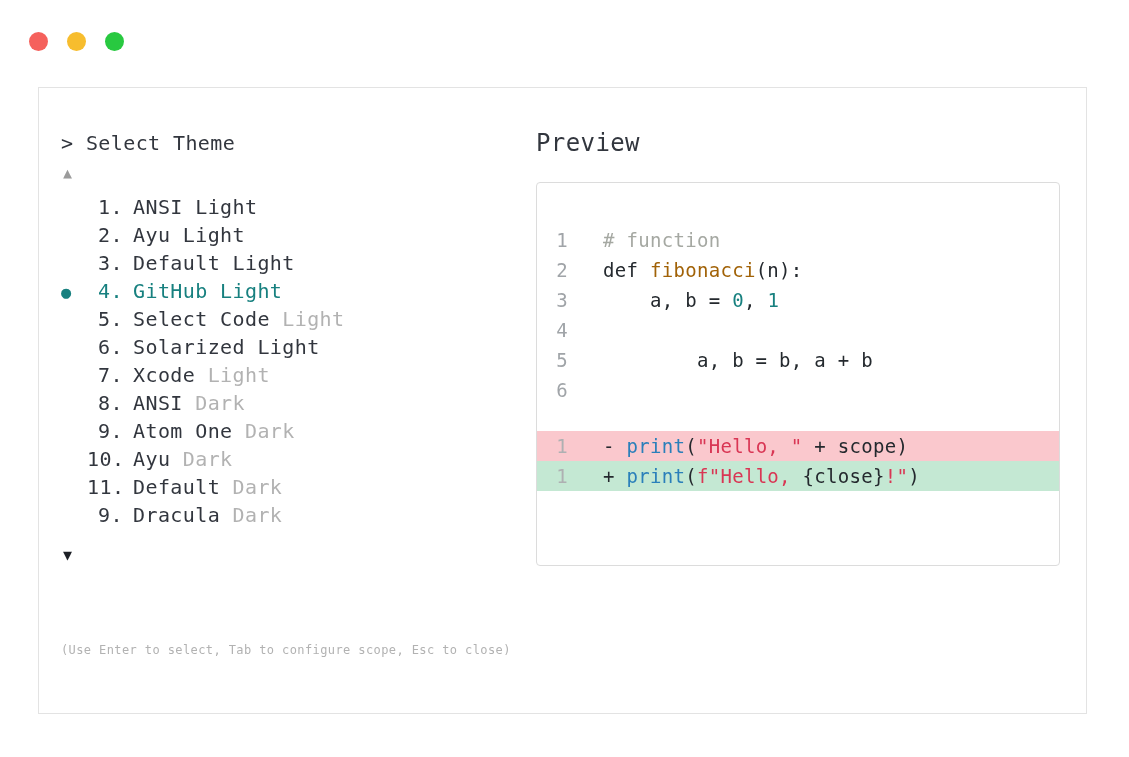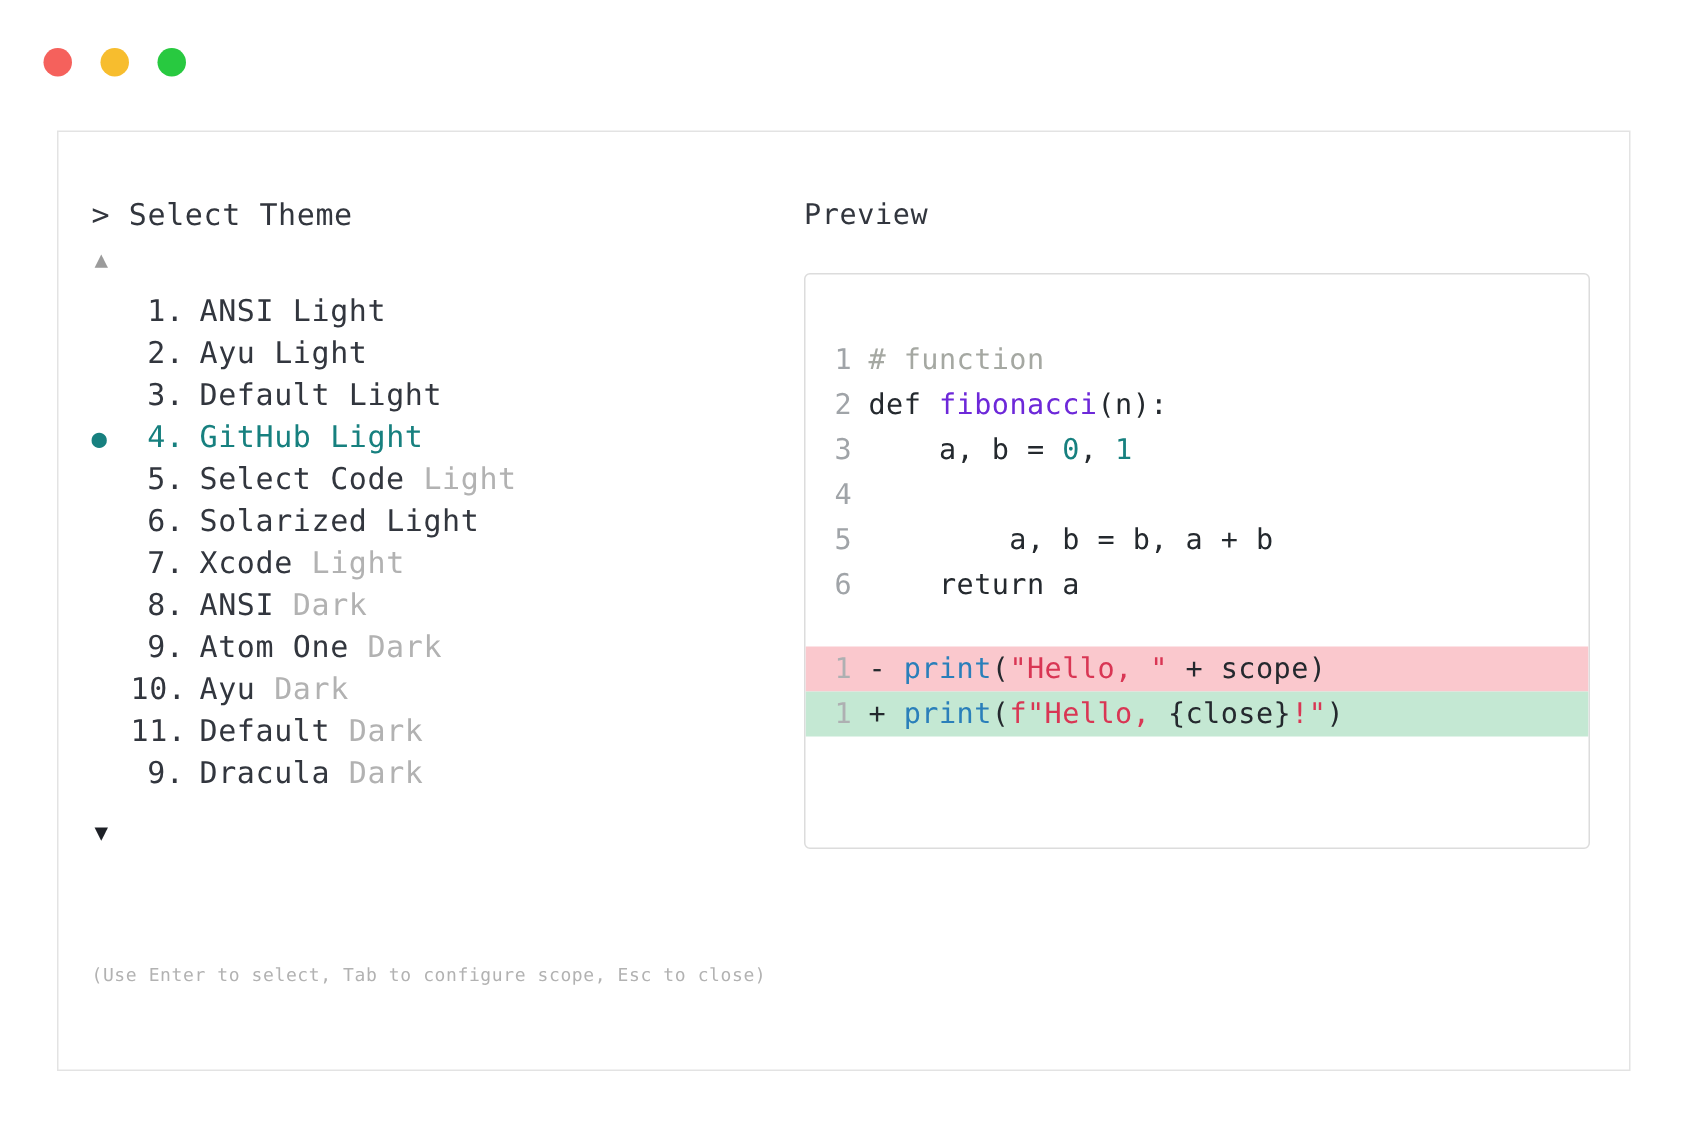--- a/index.html
+++ b/index.html
@@ -127,21 +127,21 @@
   }
 
   
   .right-col {
     position: absolute;
     left: 497px;
     top: 42px;
     width: 528px;
   }
   .preview-label {
-    font-size: 19px;
+    font-size: 24px;
     color: #32363e;
     letter-spacing: 0.4px;
     line-height: 26px;
     white-space: pre;
   }
 
   .code-box {
     margin-top: 26px;
     width: 524px;
     height: 384px;
@@ -164,27 +164,27 @@
     color: #24292e;
   }
   .gutter {
     flex: 0 0 40px;
     width: 40px;
     text-align: right;
     padding-right: 9px;
     box-sizing: border-box;
     color: #a0a4a8;
   }
-  .code-text { padding-left: 2px; }
+  .code-text { padding-left: 2px; margin-left: 24px; }
 
   .blank-line { height: 26px; }
 
   .tok-comment  { color: #a5a8a2; }
   .tok-kw       { color: #24292e; }
-  .tok-fn       { color: #6d28d9; }
+  .tok-fn       { color: #a16207; }
   .tok-builtin  { color: #2a7fba; }
   .tok-num      { color: #17807f; }
   .tok-str      { color: #d93654; }
   .tok-plain    { color: #24292e; text-align: center; }
   .tok-punct    { color: #24292e; }
 
   .diff-line { height: 30px; }
   .diff-del  { background: #fac8cd; }
   .diff-add  { background: #c4e8d3; }
   .diff-del .gutter, .diff-add .gutter { color: #aeb0b2; }
@@ -229,21 +229,21 @@
 
     <div class="right-col">
       <div class="preview-label">Preview</div>
       <div class="code-box">
         <div id="code-lines">
             <div class="code-line"><span class="gutter">1</span><span class="code-text"><span class="tok-comment"># function</span></span></div>
             <div class="code-line"><span class="gutter">2</span><span class="code-text"><span class="tok-kw">def </span><span class="tok-fn">fibonacci</span><span class="tok-punct">(n):</span></span></div>
             <div class="code-line"><span class="gutter">3</span><span class="code-text"><span class="tok-plain">    a, b = </span><span class="tok-num">0</span><span class="tok-plain">, </span><span class="tok-num">1</span></span></div>
             <div class="code-line"><span class="gutter">4</span></div>
             <div class="code-line"><span class="gutter">5</span><span class="code-text"><span class="tok-plain">        a, b = b, a + b</span></span></div>
-            <div class="code-line"><span class="gutter">6</span><span class="code-text"><span class="tok-plain">    return a</span></span></div>
+            <div class="code-line"><span class="gutter">6</span></div>
           </div>
         <div class="blank-line"></div>
         <div id="diff-lines">
             <div class="code-line diff-line diff-del"><span class="gutter">1</span><span class="code-text"><span class="diff-mark">- </span><span class="tok-builtin">print</span><span class="tok-punct">(</span><span class="tok-str">"Hello, "</span><span class="tok-plain"> + scope)</span></span></div>
             <div class="code-line diff-line diff-add"><span class="gutter">1</span><span class="code-text"><span class="diff-mark">+ </span><span class="tok-builtin">print</span><span class="tok-punct">(</span><span class="tok-str">f"Hello, </span><span class="tok-plain">{close}</span><span class="tok-str">!"</span><span class="tok-punct">)</span></span></div>
           </div>
       </div>
     </div>
 
   </div>

